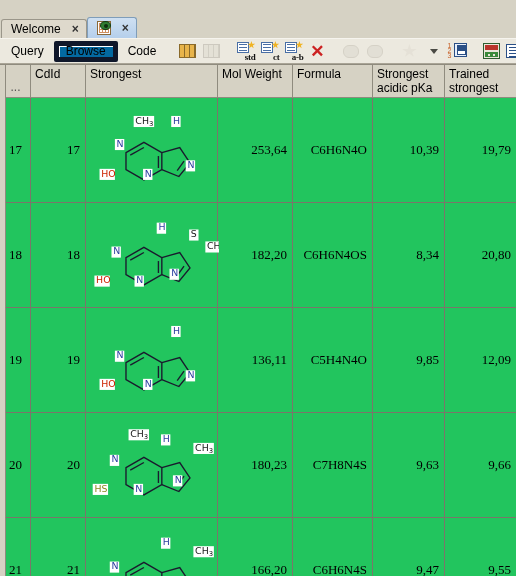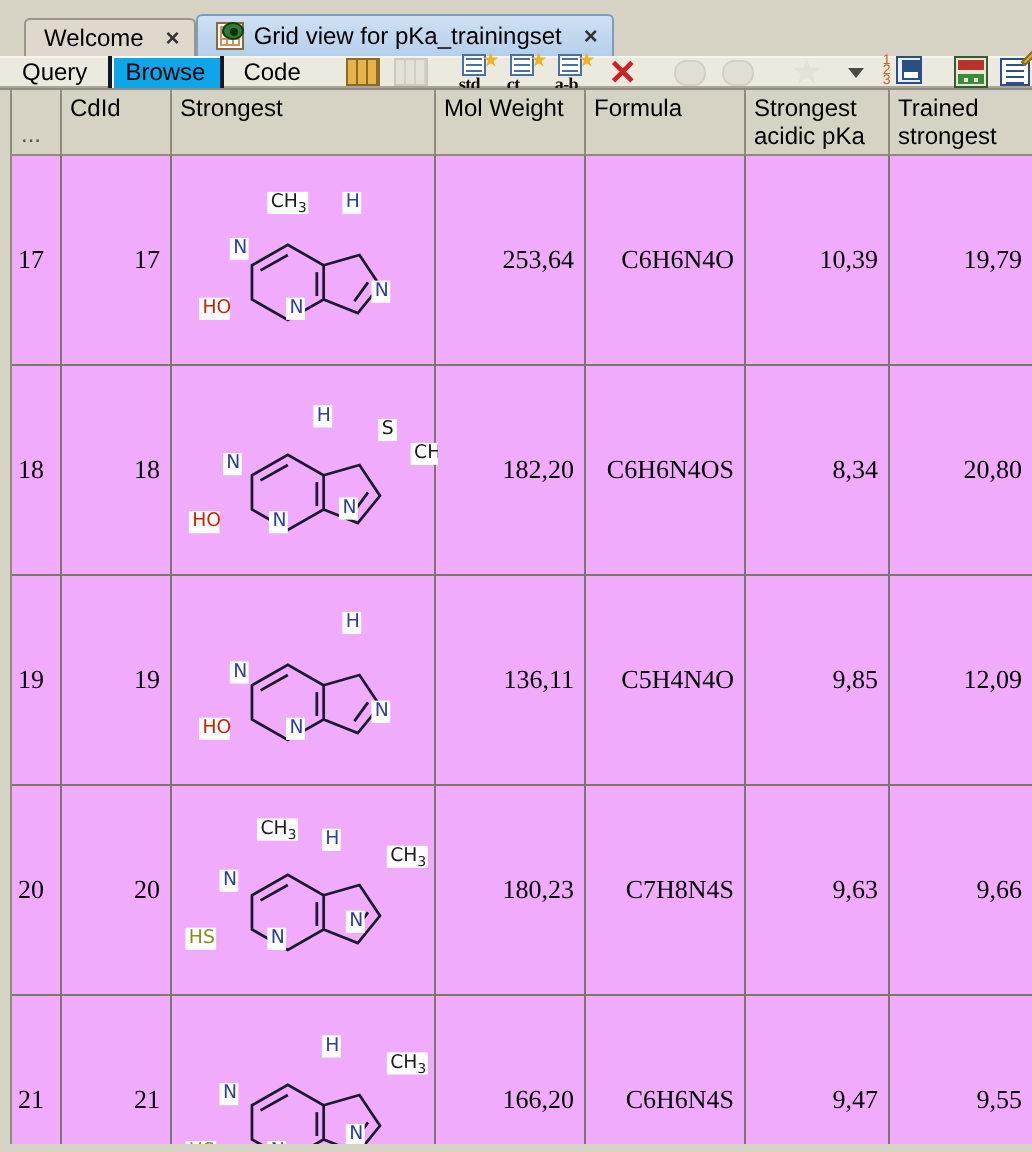--- a/index.html
+++ b/index.html
@@ -4,24 +4,24 @@
 <style>
   html,body{margin:0;padding:0;}
   body{
     width:516px;height:576px;overflow:hidden;
     background:#d6d2c4;
     font-family:"Liberation Sans", sans-serif;
     font-size:12px;color:#000;
   }
   
   .tabbar{
-    position:relative;height:28px;
+    position:relative;height:38px;
     background:#d6d2c4;
     display:flex;align-items:flex-end;
-    padding-left:12px;box-sizing:border-box;
+    padding-left:1px;box-sizing:border-box;
   }
   .tab{
     height:19px;display:flex;align-items:center;gap:5px;
     padding:0 7px 0 9px;box-sizing:border-box;
     border:1px solid #9a968a;border-bottom:none;
     border-top-left-radius:3px;border-top-right-radius:3px;
     font-size:12px;white-space:nowrap;
   }
   .tab.inactive{background:#ded9cc;color:#000;}
   .tab.active{
@@ -47,31 +47,31 @@
     position:absolute;left:2px;top:-1px;width:11px;height:9px;
     border-radius:50%;background:#2f7d32;border:1px solid #123c14;
     box-sizing:border-box;
   }
   .tabicon .eye:after{
     content:"";position:absolute;left:3px;top:2px;width:4px;height:4px;
     border-radius:50%;background:#0e2f10;
   }
   
   .toolbar{
-    height:16px;background:#ece9df;
+    height:26px;background:#ece9df;
     border-top:1px solid #f6f4ee;border-bottom:1px solid #a9a496;
     display:flex;align-items:center;gap:2px;padding:0 3px;box-sizing:border-box;
   }
   .tbtn{
     height:21px;display:flex;align-items:center;padding:0 7px;
     font-size:12px;border:1px solid transparent;box-sizing:border-box;
     border-radius:2px;white-space:nowrap;
   }
   .tbtn.selected{
-    background:#0ea5e9;border:2px solid #0f172a;
+    background:#0369a1;border:5px solid #0f172a;
     box-shadow:inset 1px 1px 0 #fff;
   }
   .tsep{width:1px;height:19px;background:#b6b1a2;margin:0 4px;
         box-shadow:1px 0 0 #f7f5ef;}
   .ticon{
     width:22px;height:22px;display:flex;align-items:center;justify-content:center;
     position:relative;flex:0 0 22px;
   }
   
   .ic-grid{width:17px;height:14px;border:1px solid #8a6a2a;background:#fff;position:relative;box-sizing:border-box;}
@@ -93,21 +93,21 @@
   .ic-fx .sheet:before{
     content:"";position:absolute;left:1px;top:1px;right:1px;height:1px;
     background:#4a6fa5;box-shadow:0 3px 0 #4a6fa5,0 6px 0 #4a6fa5;
   }
   .ic-fx .star{
     position:absolute;right:0;top:0;width:8px;height:8px;
     background:#f0b323;
     clip-path:polygon(50% 0%,61% 35%,98% 35%,68% 57%,79% 91%,50% 70%,21% 91%,32% 57%,2% 35%,39% 35%);
   }
   .ic-fx .lbl{
-    position:absolute;left:0;bottom:-1px;width:100%;text-align:left;
+    position:absolute;left:0;bottom:-1px;width:100%;text-align:right;
     font-family:"Liberation Serif", serif;font-size:9px;font-weight:bold;color:#111;
     line-height:9px;letter-spacing:-.3px;
   }
   .ic-x{font-size:17px;font-weight:bold;color:#cc2222;line-height:1;
         font-family:"Liberation Sans",sans-serif;}
   .ic-cloud{
     width:16px;height:13px;border-radius:6px;background:#cfcbc0;
     border:1px solid #a7a296;position:relative;box-sizing:border-box;opacity:.75;
   }
   .ic-star{
@@ -178,21 +178,21 @@
   table.grid{border-collapse:collapse;table-layout:fixed;width:516px;}
   table.grid th{
     background:#d6d2c4;border:1px solid #8f8b7e;border-top:none;
     font-weight:normal;font-size:12px;text-align:left;
     padding:2px 4px;vertical-align:top;height:32px;box-sizing:border-box;
     color:#000;
     margin-top:17px;
   }
   table.grid th.cornerhdr{text-align:center;vertical-align:bottom;color:#555;padding-bottom:3px;}
   table.grid td{
-    border:1px solid #7a766a;background:#f0abfc;
+    border:1px solid #7a766a;background:#22c55e;
     height:105px;vertical-align:middle;padding:2px 5px;box-sizing:border-box;
     font-family:"Liberation Serif", serif;font-size:13px;
   }
   td.rowhdr{
     background:#d6d2c4;border:1px solid #8f8b7e;
     text-align:center;font-family:"Liberation Serif",serif;font-size:13px;
   }
   td.num{text-align:right;}
   td.txt{text-align:right;}
   td.struct{padding:0;text-align:center;}
@@ -209,21 +209,20 @@
 <div class="tabbar">
   <div class="tab inactive">
     <span>Welcome</span>
     <span class="close">×</span>
   </div>
   <div class="tab active">
     <span class="tabicon">
       <span class="grid"></span>
         <span class="eye"></span>
     </span>
-    <span>Grid view for pKa_trainingset</span>
     <span class="close">×</span>
   </div>
 </div>
 
 <div class="toolbar">
   <div class="tbtn">Query</div>
   <div class="tbtn selected">Browse</div>
   <div class="tbtn">Code</div>
 
   <span class="tsep"></span>

